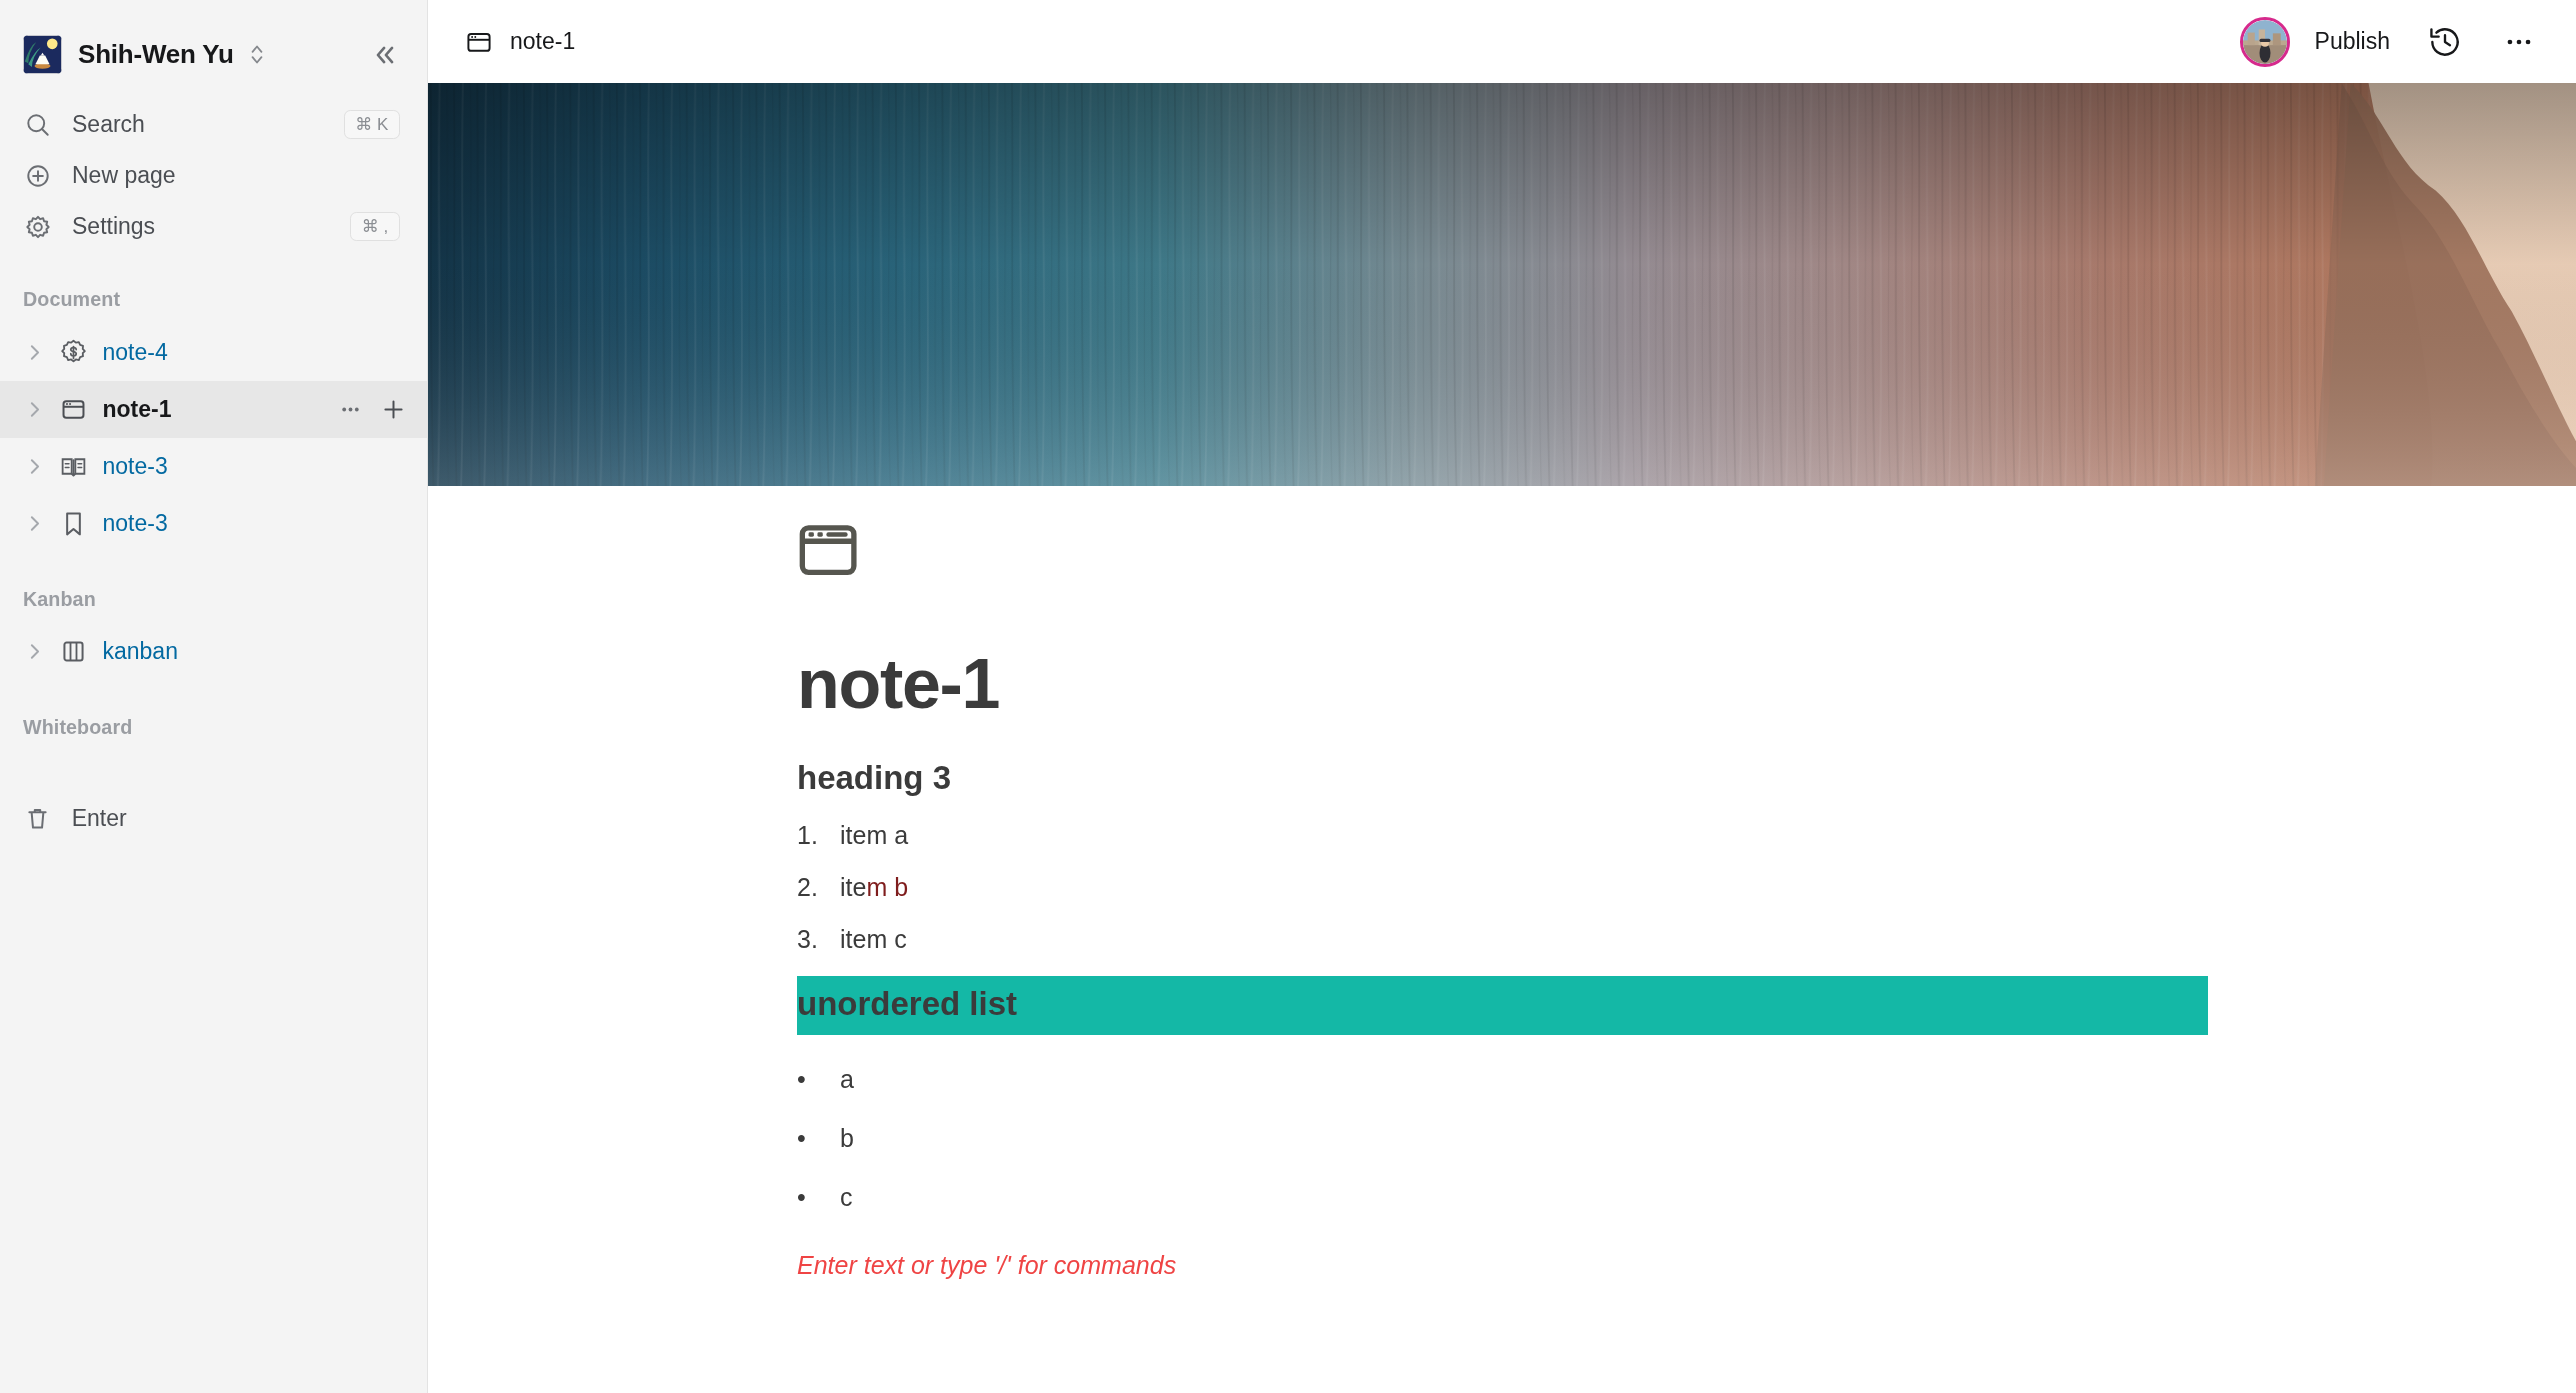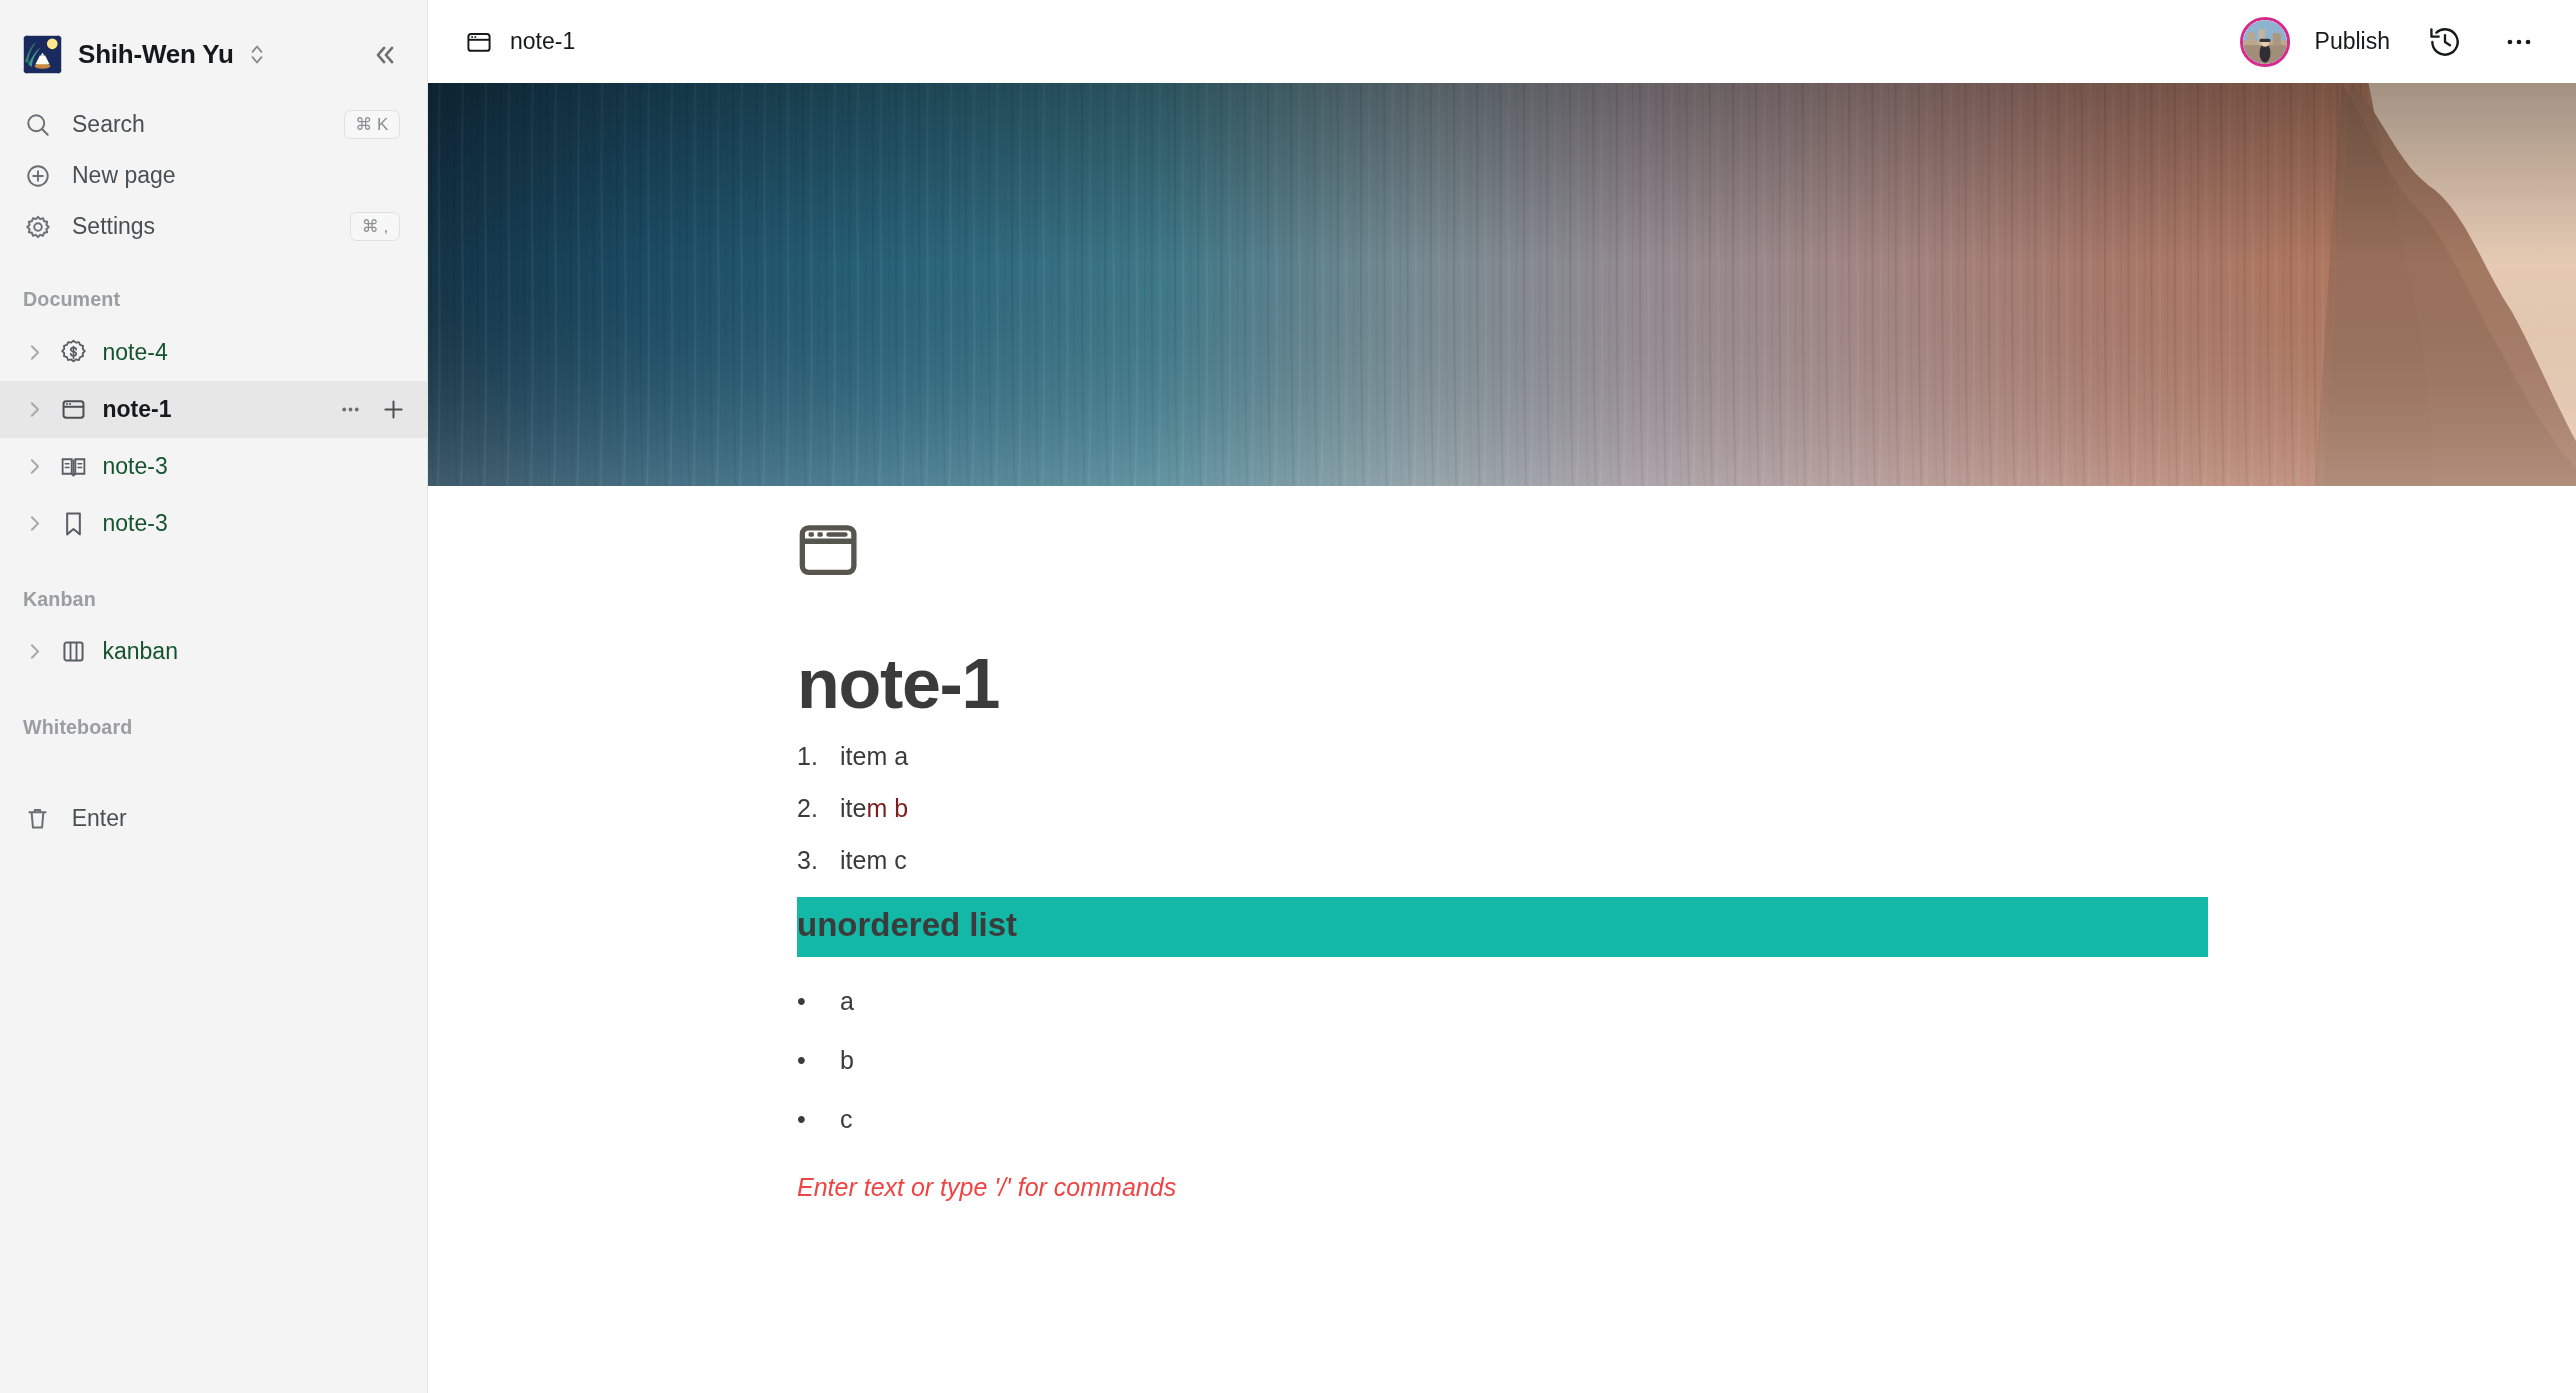--- a/index.html
+++ b/index.html
@@ -88,21 +88,21 @@
     height: 57px;
     padding: 0 19.7px 0 23px;
     cursor: pointer;
     position: relative;
   }
   .tree-item.active { background: #e7e7e7; }
   .tree-item .chev { flex: none; width: 23px; height: 23px; display: block; }
   .tree-item .doc-ic { flex: none; width: 29px; height: 29px; display: block; margin-left: 12.5px; }
   .tree-item .lbl {
     font-size: 23px;
-    color: #14532d;
+    color: #0369a1;
     margin-left: 15px;
     white-space: nowrap;
   }
   .tree-item.active .lbl { color: #17181a; font-weight: 700; }
   .row-actions { margin-left: auto; display: flex; align-items: center; gap: 16px; }
   .row-actions svg { display: block; cursor: pointer; }
 
   .trash-row {
     display: flex; align-items: center;
     height: 51px;
@@ -428,20 +428,21 @@
       <svg class="page-icon" viewBox="0 0 72 72">
         <rect x="6" y="10" width="58" height="50" rx="7" fill="none" stroke="#56564f" stroke-width="6"></rect>
         <path d="M6 25 H64" stroke="#56564f" stroke-width="6"></path>
         <rect x="13" y="15" width="6" height="5" rx="1.6" fill="#56564f"></rect>
         <rect x="23" y="15" width="6" height="5" rx="1.6" fill="#56564f"></rect>
         <rect x="33" y="15" width="24" height="5" rx="2.4" fill="#56564f"></rect>
       </svg>
 
       <h1 class="doc-title">note-1</h1>
 
+      <h3 class="h3">heading 3</h3>
 
       <div class="ol-row">
         <span class="ol-num">1.</span>
         <span class="ol-txt">item a</span>
       </div>
 
       <div class="ol-row">
         <span class="ol-num">2.</span>
         <span class="ol-txt"><span>ite</span><span id="accent-span" style="color: #7f1d1d;">m b</span></span>
       </div>

